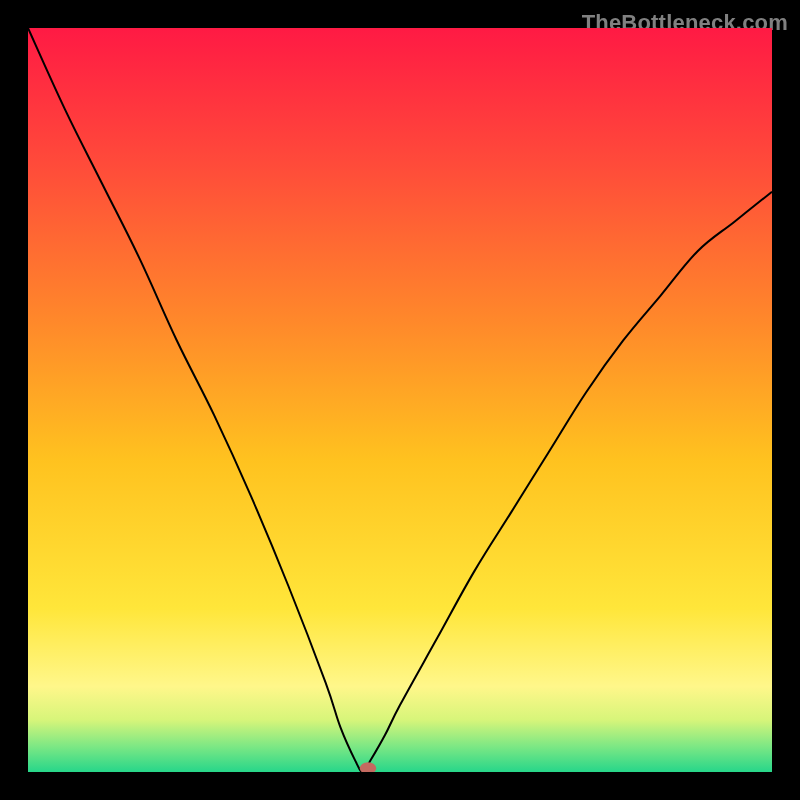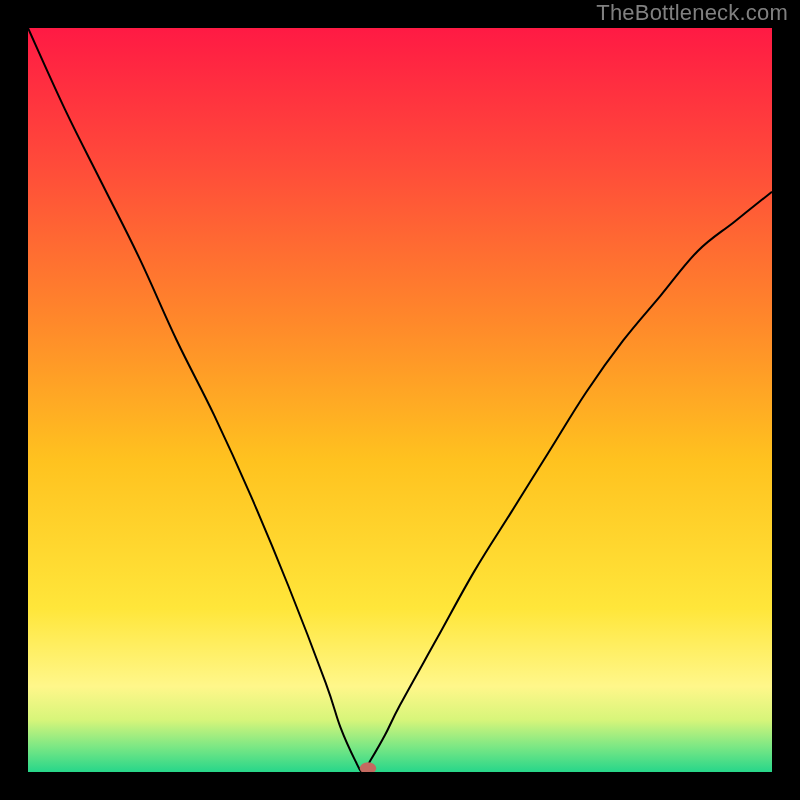--- a/index.html
+++ b/index.html
@@ -12,25 +12,25 @@
     font-family: Arial, Helvetica, sans-serif;
   }
   .frame {
     position: relative;
     width: 800px;
     height: 800px;
     background: #000;
   }
   .attribution {
     position: absolute;
-    top: 0;
+    top: 10px;
     right: 12px;
     color: #808080;
     font-size: 22px;
-    font-weight: 400;
+    font-weight: 700;
     letter-spacing: 0.2px;
   }
   .plot-area {
     position: absolute;
     left: 28px;
     top: 28px;
     width: 744px;
     height: 744px;
   }
   .plot-svg {

